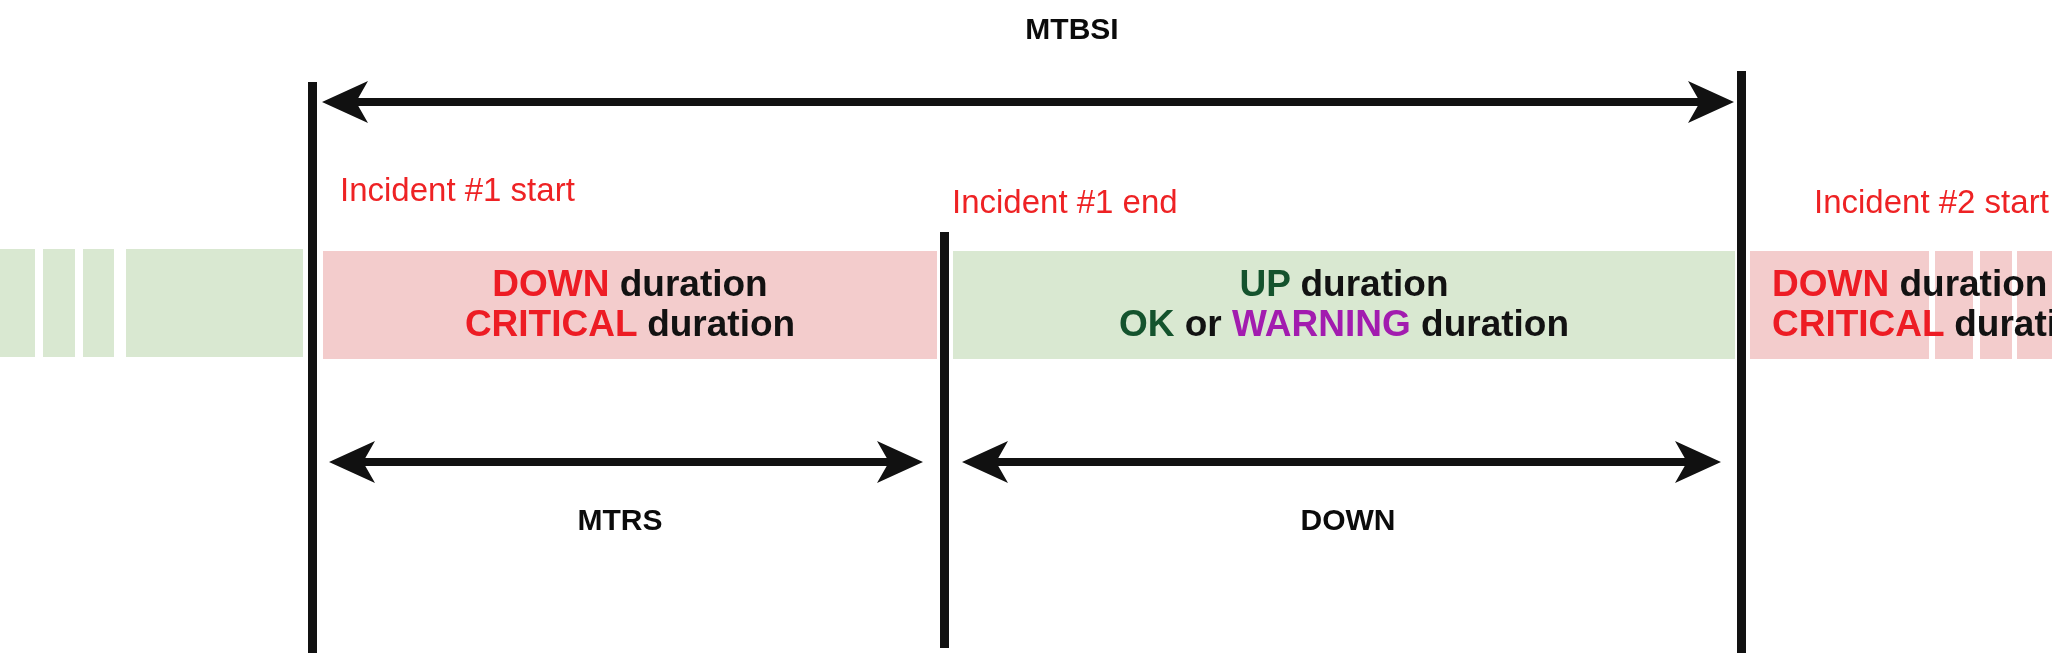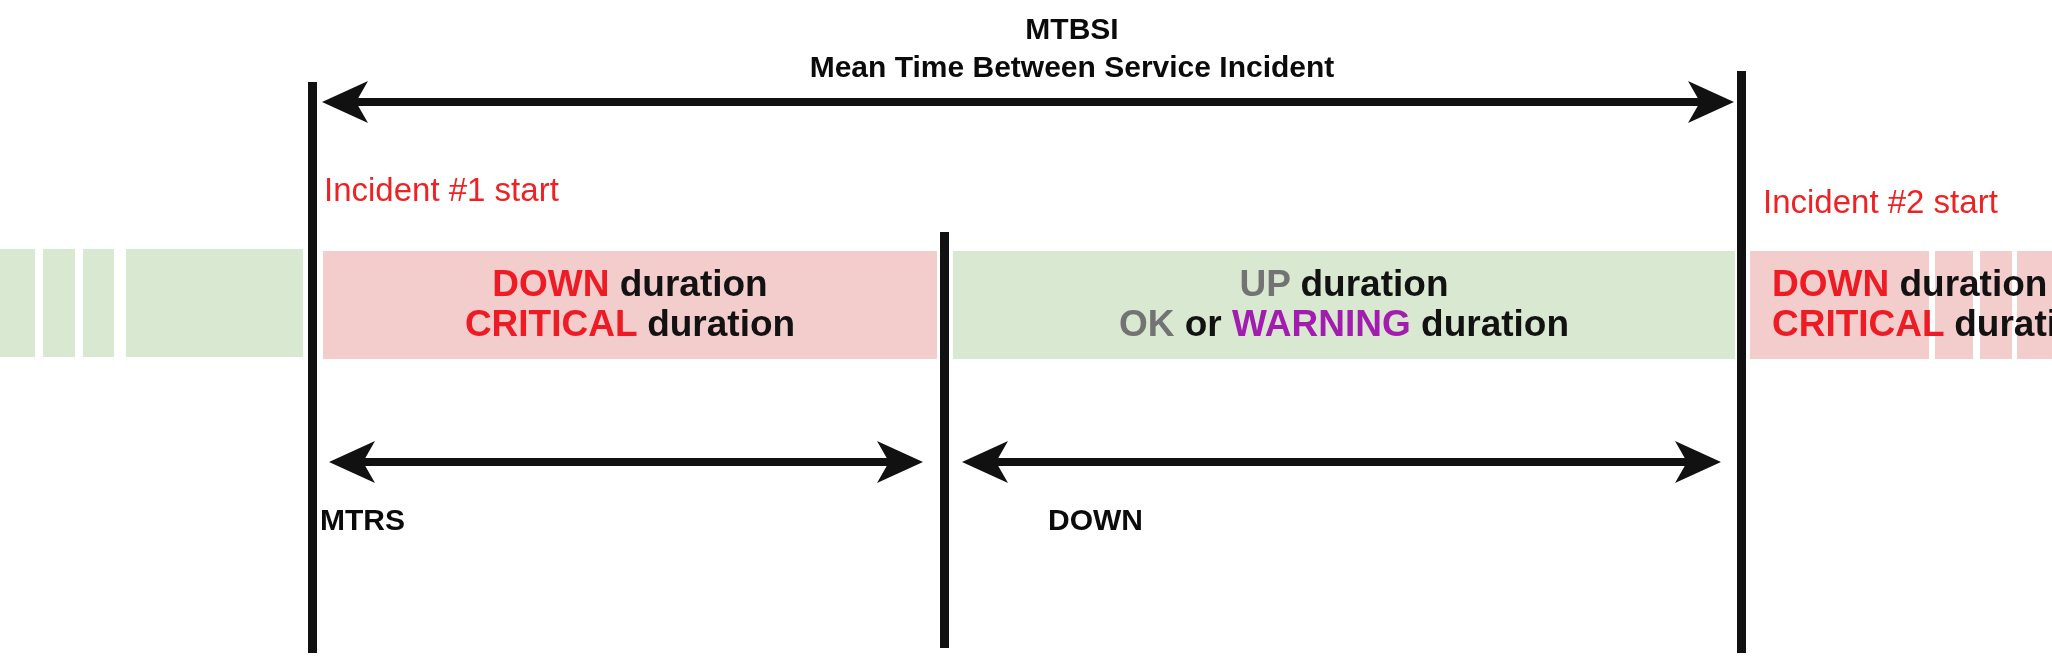--- a/index.html
+++ b/index.html
@@ -21,51 +21,50 @@
   .band.pink{background:#f3cccc;top:251px;height:108px;}
 
   
   .band-text{
     position:absolute;top:264px;
     font-size:37px;font-weight:bold;color:#121212;
     line-height:40px;text-align:center;white-space:nowrap;
   }
   .band-text.left-align{text-align:left;}
   .kw-red{color:#ed1c24;}
-  .kw-green{color:#737373;}
+  .kw-green{color:#14532d;}
   .kw-orange{color:#a21caf;}
 
   
   .incident-label{
     position:absolute;
     font-size:33px;font-weight:400;color:#ee2224;
     line-height:40px;white-space:nowrap;
   }
 
   
   .measure-label{
     position:absolute;
     font-size:30px;font-weight:bold;color:#0b0b0b;
-    line-height:40px;text-align:left;white-space:nowrap;
+    line-height:40px;text-align:center;white-space:nowrap;
   }
   .title-label{
     position:absolute;
     font-size:30px;font-weight:bold;color:#0b0b0b;
     line-height:38px;text-align:center;white-space:nowrap;
   }
   svg{position:absolute;left:0;top:0;}
 </style>
 </head>
 <body>
 
 <div id="stage">
 
   <div class="title-label" style="left:572px;top:10px;width:1000px;">
     <div>MTBSI</div>
-    <div>Mean Time Between Service Incident</div>
   </div>
 
   <svg width="2052" height="662" viewBox="0 0 2052 662">
 
     <g>
       <line x1="354" y1="102" x2="1702" y2="102" stroke="#111" stroke-width="8"></line>
       <polygon points="322,102 368,81 356,102 368,123" fill="#111"></polygon>
       <polygon points="1734,102 1688,81 1700,102 1688,123" fill="#111"></polygon>
     </g>
 
@@ -125,22 +124,23 @@
     <div>
       <span class="kw-red">CRITICAL</span>
       <span>duration</span>
     </div>
   </div>
 
   <div class="vbar" style="left:308px;top:82px;height:571px;"></div>
   <div class="vbar" style="left:940px;top:232px;height:416px;"></div>
   <div class="vbar" style="left:1737px;top:71px;height:582px;"></div>
 
-  <div class="incident-label" style="left:324px;top:170px;">Incident #1 start</div>
-  <div class="incident-label" style="left:1763px;top:182px;">Incident #2 start</div>
+  <div class="incident-label" style="left:340px;top:170px;">Incident #1 start</div>
+  <div class="incident-label" style="left:952px;top:182px;">Incident #1 end</div>
+  <div class="incident-label" style="left:1814px;top:182px;">Incident #2 start</div>
 
   <div class="measure-label" style="left:320px;top:500px;width:600px;">
     <div>MTRS</div>
   </div>
   <div class="measure-label" style="left:1048px;top:500px;width:600px;">
     <div>DOWN</div>
   </div>
 
 </div>
 

